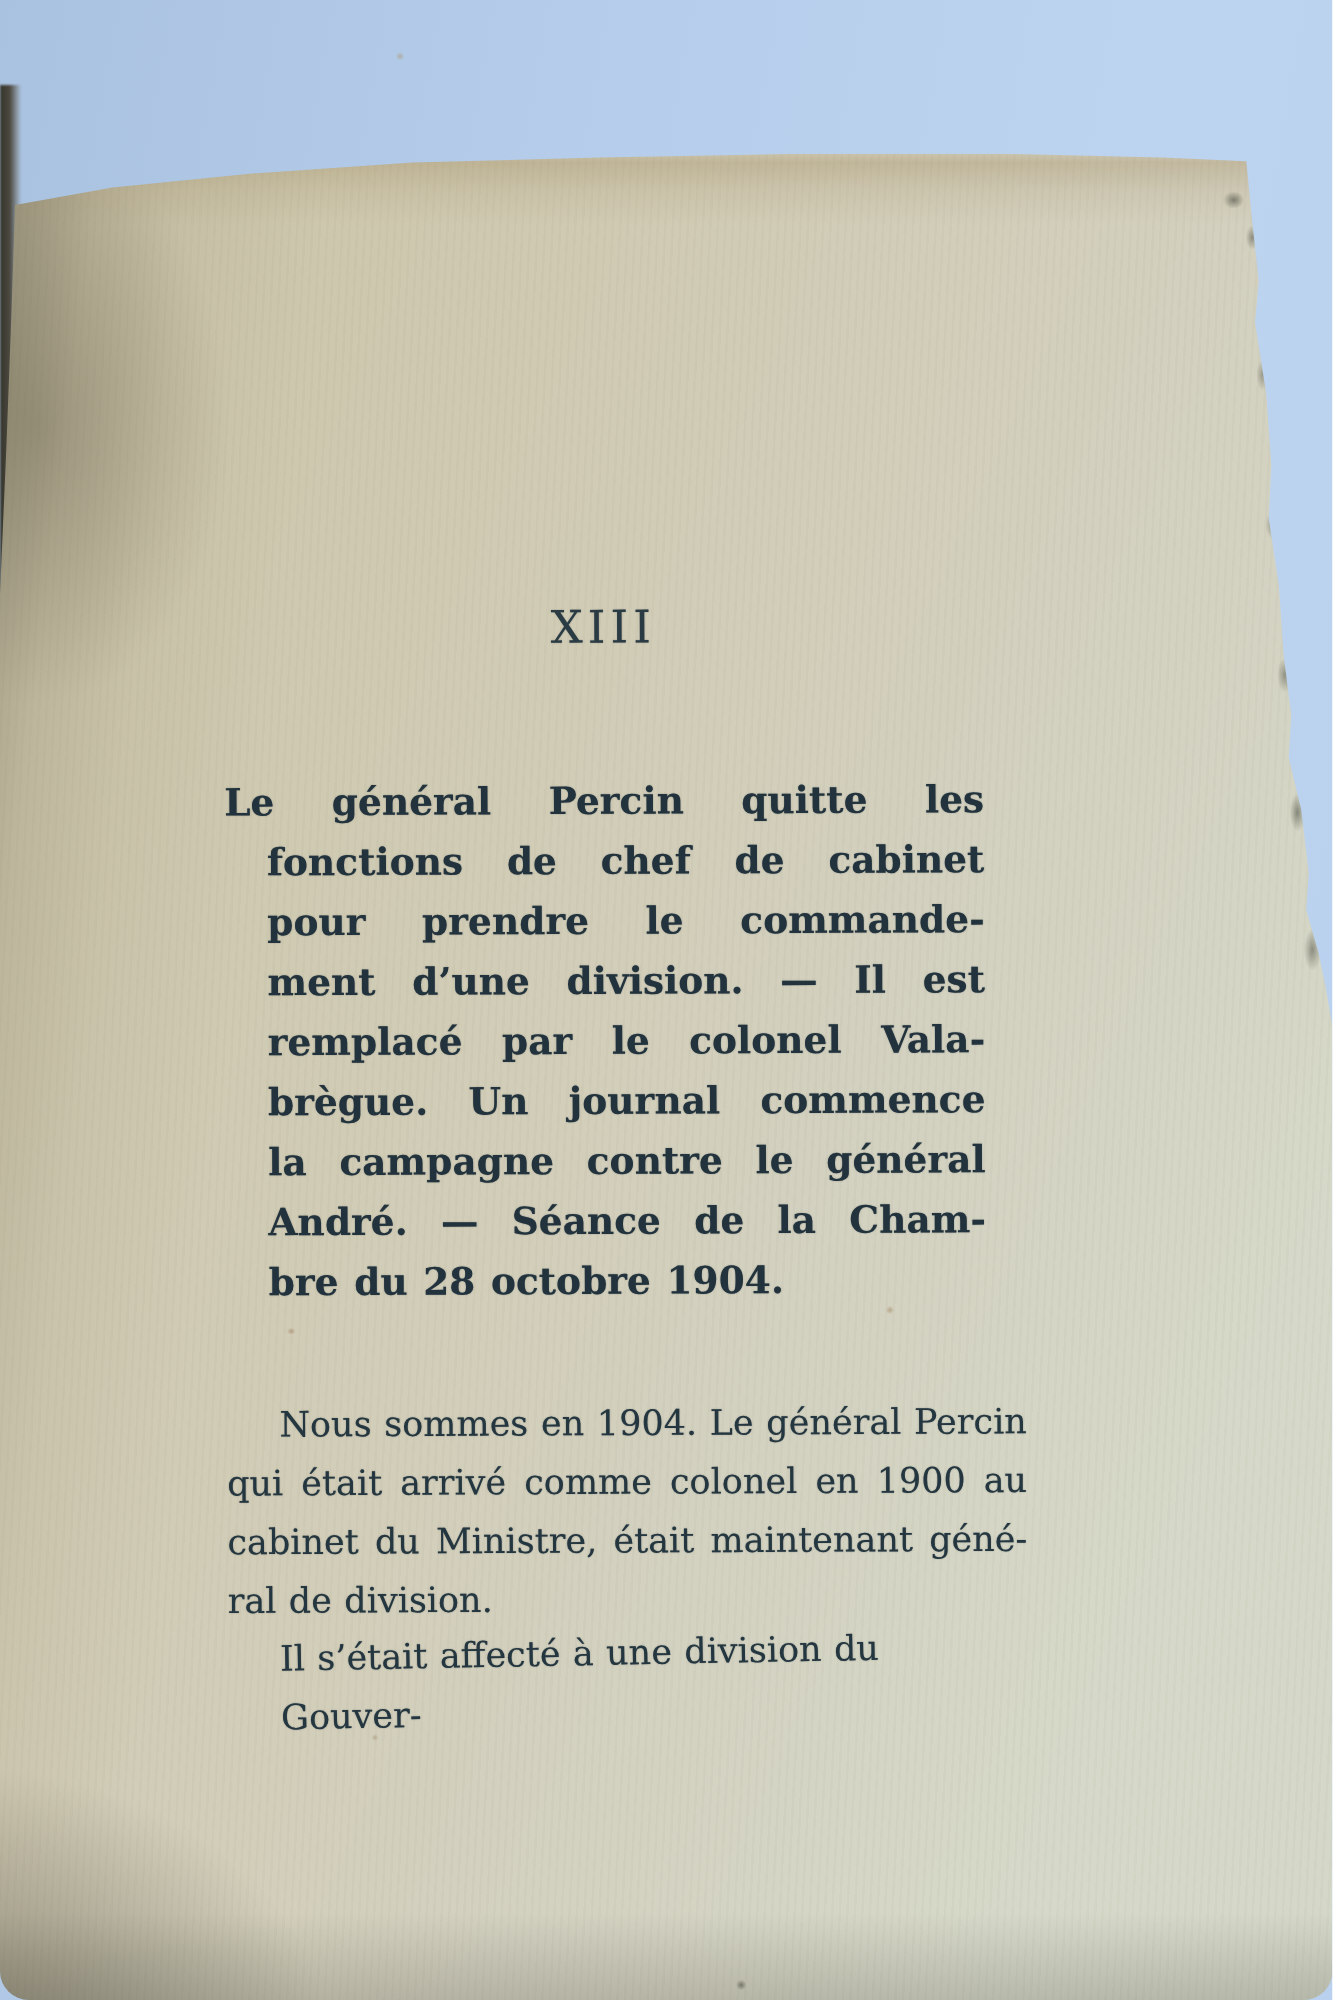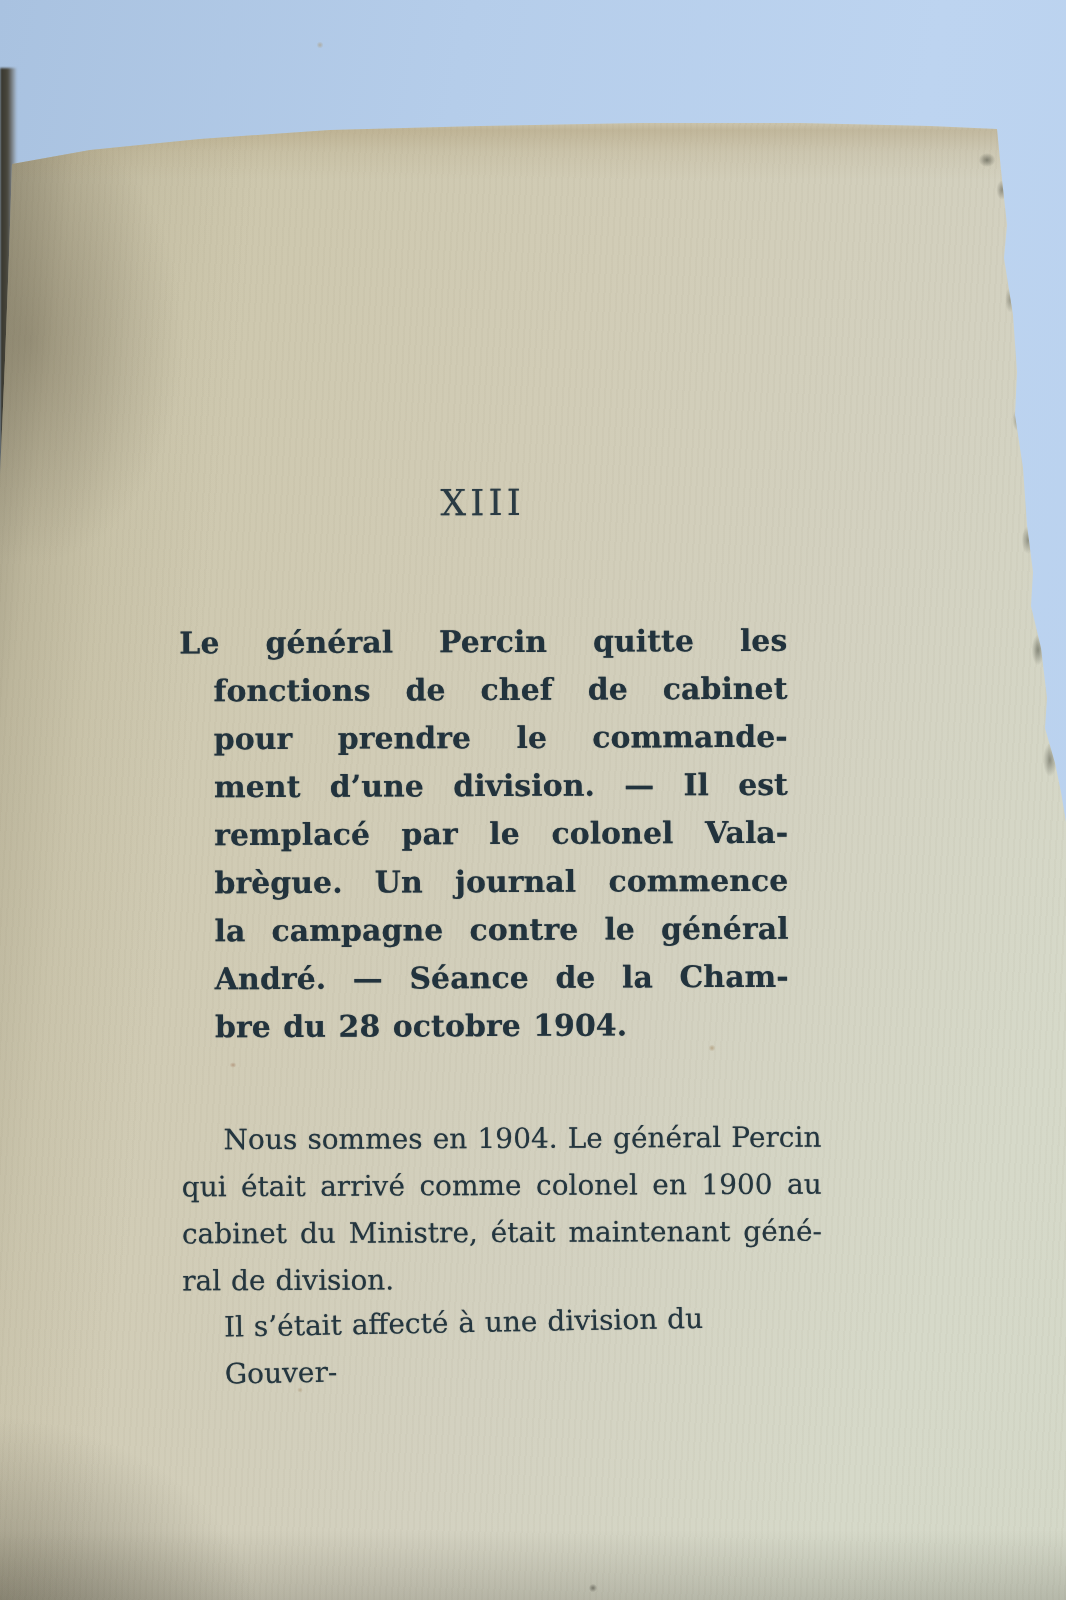--- a/index.html
+++ b/index.html
@@ -60,20 +60,21 @@
       
       radial-gradient(220px 320px at 30px 340px, rgba(70,62,44,0.30), transparent 70%),
       
       radial-gradient(430px 310px at -40px 1630px, rgba(55,52,40,0.45), transparent 70%),
       
       linear-gradient(to top, rgba(60,58,48,0.20), transparent 70px),
       
       repeating-linear-gradient(93deg, rgba(120,110,85,0.04) 0 2px, transparent 2px 6px),
       
       linear-gradient(115deg, #c6bfa4 0%, #cdc7ad 18%, #d1ccb6 40%, #d3d1c0 62%, #d6d9c9 85%, #d4d8c8 100%);
+    border-radius: 23px;
   }
 
   
   .print {
     position: absolute; inset: 0;
     color: #24363f;
     transform: rotate(-0.25deg);
     transform-origin: 500px 800px;
   }
   .print .line { text-shadow: 0 0 1px rgba(30,45,55,0.55); }

